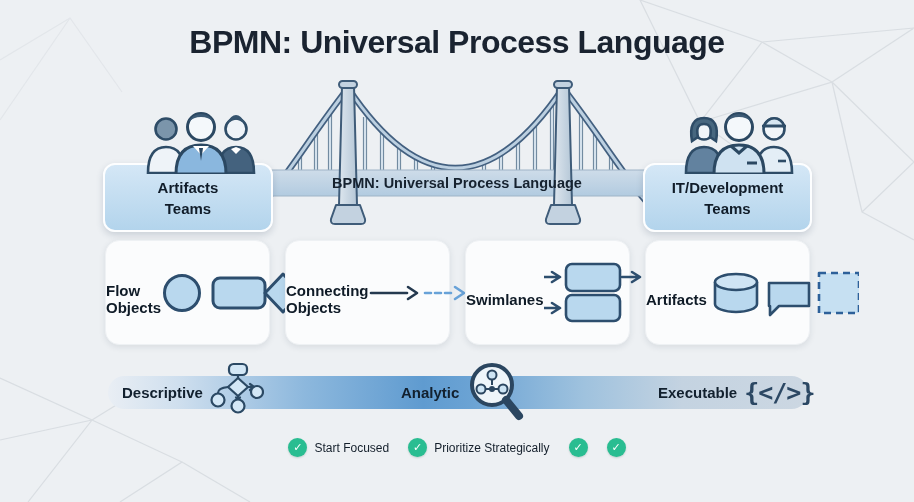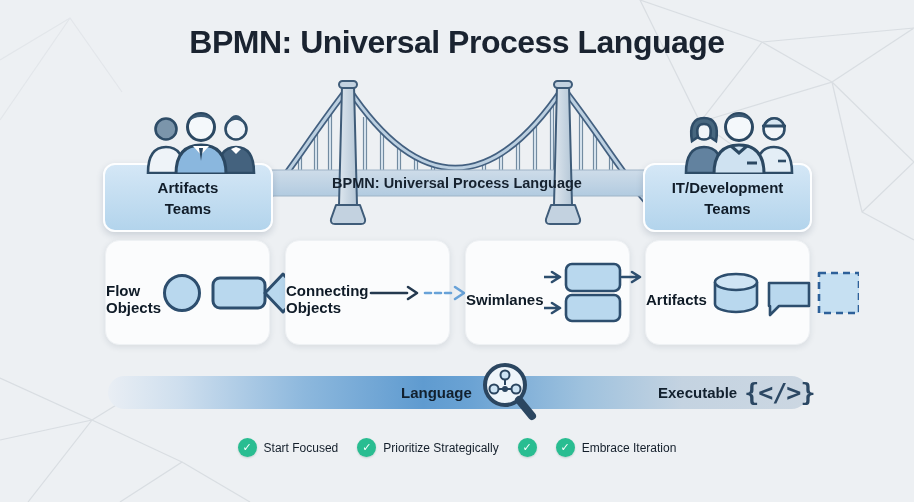--- a/index.html
+++ b/index.html
@@ -233,22 +233,38 @@
           <path d="M8 13 v22 a21 8 0 0 0 42 0 v-22" fill="#b9d8ee"></path>
           <ellipse cx="29" cy="13" rx="21" ry="8" fill="#cfe4f4"></ellipse>
           <path d="M62 14 h40 v23 h-30 l-9 9 v-9 h-1 z" fill="#b9d8ee"></path>
           <rect x="112" y="4" width="40" height="40" fill="#c6e0f2" stroke="#2d6099" stroke-dasharray="7 5"></rect>
         </g>
       </svg>
     </div>
   </div>
 
   <div class="maturity-bar">
+    <div class="level desc">
+      <span class="level-label">Descriptive</span>
+      <svg class="flowchart-icon" width="54" height="52" viewBox="0 0 54 52">
+        <g fill="#d3e7f6" stroke="#2b4964" stroke-width="2.2" stroke-linejoin="round" stroke-linecap="round">
+          <path d="M18 25 Q8 26 8 31" fill="none"></path>
+          <path d="M38 25 H42 M40 22 L44 25 L40 28" fill="none"></path>
+          <path d="M28 34 V37 M26 35.5 L28 38.5 L30 35.5" fill="none"></path>
+          <rect x="19" y="2" width="18" height="11" rx="4.5"></rect>
+          <path d="M28 13 V17" fill="none"></path>
+          <path d="M28 16 L38 25 L28 34 L18 25 Z"></path>
+          <circle cx="8" cy="38" r="6.5"></circle>
+          <circle cx="47" cy="30" r="6"></circle>
+          <circle cx="28" cy="44" r="6.5"></circle>
+        </g>
+      </svg>
+    </div>
     <div class="level analytic">
-      <span class="level-label">Language</span>
+      <span class="level-label">Analytic</span>
       <svg class="magnifier-icon" width="58" height="62" viewBox="0 0 58 62">
         <circle cx="26" cy="25" r="20" fill="#eef5fa" stroke="#2b4660" stroke-width="4"></circle>
         <line x1="40" y1="40" x2="53" y2="56" stroke="#2b4660" stroke-width="8" stroke-linecap="round"></line>
         <g fill="#cde4f4" stroke="#2b4660" stroke-width="2">
           <line x1="19" y1="29" x2="33" y2="29"></line>
           <line x1="26" y1="19" x2="26" y2="25"></line>
           <circle cx="26" cy="15" r="4.5"></circle>
           <circle cx="15" cy="29" r="4.5"></circle>
           <circle cx="37" cy="29" r="4.5"></circle>
           <circle cx="26" cy="29" r="2" fill="#2b4660"></circle>
@@ -268,18 +284,17 @@
     </div>
     <div class="tip">
       <span class="check">✓</span>
       <span class="tip-label">Prioritize Strategically</span>
     </div>
     <div class="tip">
       <span class="check">✓</span>
     </div>
     <div class="tip">
       <span class="check">✓</span>
-      <span class="tip-label">Embrace Iteration</span>
     </div>
   </div>
 
 
 </div>
 
 </body></html>

